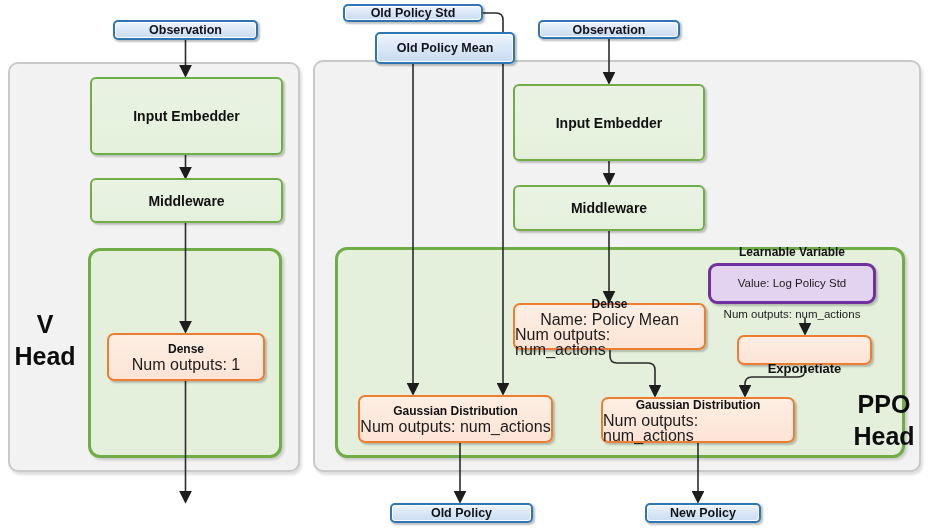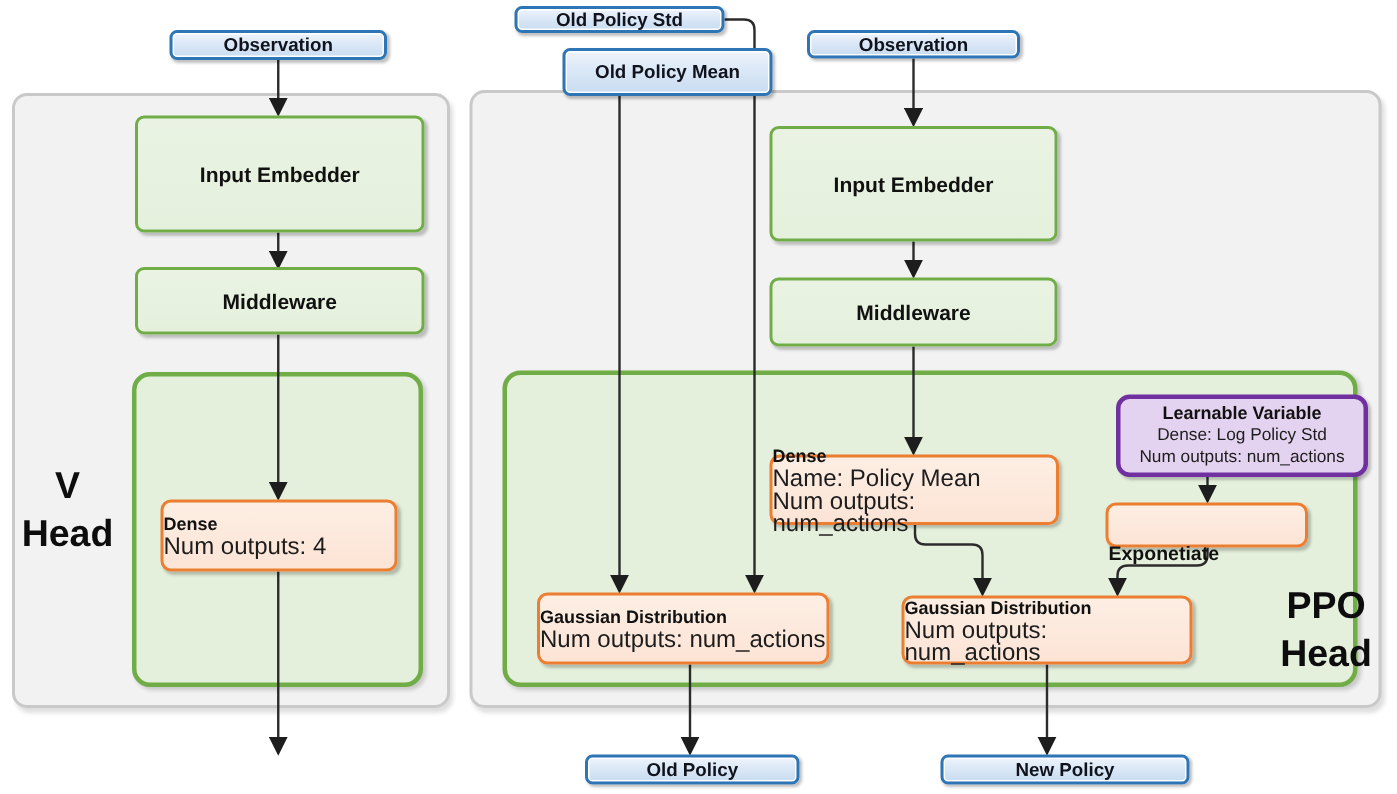--- a/index.html
+++ b/index.html
@@ -23,21 +23,21 @@
       display:flex;align-items:center;justify-content:center;
       font-weight:bold;font-size:12.5px;color:#10131c;}
   .gbox{background:linear-gradient(180deg,#eaf3e3 0%,var(--green-fill) 100%);
       border:2.5px solid var(--green-border);border-radius:6px;
       box-shadow:2px 2px 2px rgba(0,0,0,0.22);
       display:flex;align-items:center;justify-content:center;
       font-weight:bold;color:#111;}
   .obox{background:linear-gradient(180deg,#fdeee3 0%,var(--orange-fill) 100%);
       border:2.5px solid var(--orange-border);border-radius:7px;
       box-shadow:2px 2px 2px rgba(0,0,0,0.22);
-      display:flex;flex-direction:column;align-items:flex-start;justify-content:center;color:#111;}
+      display:flex;flex-direction:column;align-items:center;justify-content:center;color:#111;}
   .pbox{background:var(--purple-fill);
       border:3px solid var(--purple-border);border-radius:9px;
       box-shadow:2px 2px 2px rgba(0,0,0,0.22);
       display:flex;flex-direction:column;align-items:center;justify-content:center;color:#111;}
   .bt{font-weight:bold;font-size:12px;line-height:15px;}
   .bl{font-weight:normal;font-size:16px;line-height:15px;color:#1c1c1c;}
   .bigtxt{font-size:14px;}
   .headlabel{font-weight:bold;font-size:25px;line-height:32px;color:#0d0d0d;text-align:center;}
   svg.wires{position:absolute;left:0;top:0;pointer-events:none;}
 </style>
@@ -74,43 +74,43 @@
       <path d="M460,443 V500" marker-end="url(#arr)"></path>
       <path d="M698,443 V500" marker-end="url(#arr)"></path>
     </g>
   </svg>
 
   <div class="abs io" style="left:113px;top:20px;width:145px;height:20px;">Observation</div>
   <div class="abs gbox bigtxt" style="left:90px;top:77px;width:193px;height:78px;">Input Embedder</div>
   <div class="abs gbox bigtxt" style="left:90px;top:178px;width:193px;height:45px;">Middleware</div>
   <div class="abs obox" style="left:107px;top:333px;width:158px;height:48px;">
     <div class="bt">Dense</div>
-    <div class="bl">Num outputs: 4</div>
+    <div class="bl">Num outputs: 1</div>
   </div>
   <div class="abs headlabel" style="left:10px;top:308px;width:70px;">
     <div>V</div>
     <div>Head</div>
   </div>
 
   <div class="abs io" style="left:343px;top:4px;width:140px;height:18px;">Old Policy Std</div>
   <div class="abs io" style="left:343px;top:32px;width:140px;height:32px;margin-left:32px;">Old Policy Mean</div>
   <div class="abs io" style="left:538px;top:20px;width:142px;height:19px;">Observation</div>
 
   <div class="abs gbox bigtxt" style="left:513px;top:84px;width:192px;height:77px;">Input Embedder</div>
   <div class="abs gbox bigtxt" style="left:513px;top:185px;width:192px;height:46px;">Middleware</div>
 
   <div class="abs obox" style="left:513px;top:303px;width:193px;height:47px;">
     <div class="bt">Dense</div>
     <div class="bl">Name: Policy Mean</div>
     <div class="bl">Num outputs: num_actions</div>
   </div>
 
-  <div class="abs pbox" style="left:744px;top:263px;width:168px;height:55px;">
+  <div class="abs pbox" style="left:708px;top:263px;width:168px;height:41px;gap:16px;">
     <div class="bt">Learnable Variable</div>
-    <div class="bl" style="font-size:11.5px;">Dense: Log Policy Std</div>
+    <div class="bl" style="font-size:11.5px;">Value: Log Policy Std</div>
     <div class="bl" style="font-size:11.5px;">Num outputs: num_actions</div>
   </div>
 
   <div class="abs obox" style="left:737px;top:335px;width:135px;height:30px;">
     <div class="bt" style="font-size:13px;margin-top:37px;">Exponetiate</div>
   </div>
 
   <div class="abs obox" style="left:358px;top:395px;width:195px;height:48px;">
     <div class="bt">Gaussian Distribution</div>
     <div class="bl">Num outputs: num_actions</div>
@@ -119,15 +119,15 @@
     <div class="bt">Gaussian Distribution</div>
     <div class="bl">Num outputs: num_actions</div>
   </div>
 
   <div class="abs headlabel" style="left:844px;top:388px;width:80px;">
     <div>PPO</div>
     <div>Head</div>
   </div>
 
   <div class="abs io" style="left:390px;top:503px;width:143px;height:20px;">Old Policy</div>
-  <div class="abs io" style="left:627px;top:503px;width:166px;height:20px;">New Policy</div>
+  <div class="abs io" style="left:645px;top:503px;width:116px;height:20px;">New Policy</div>
 
 </div>
 
 </body></html>

